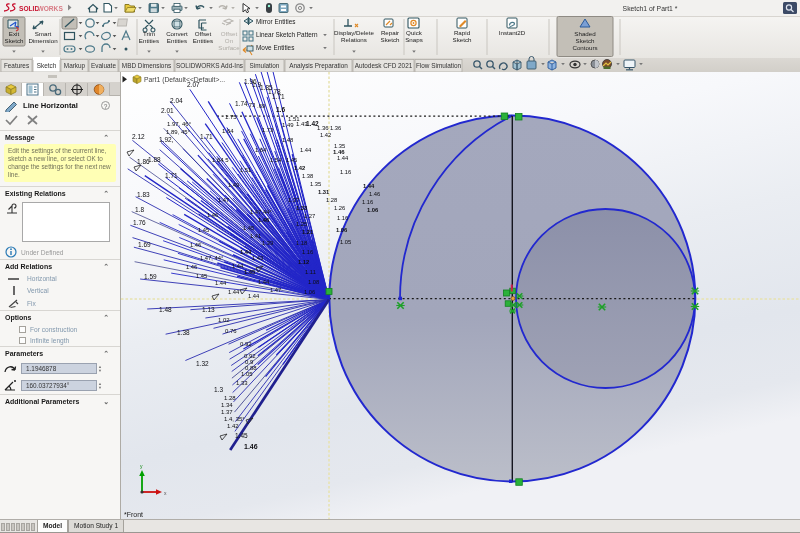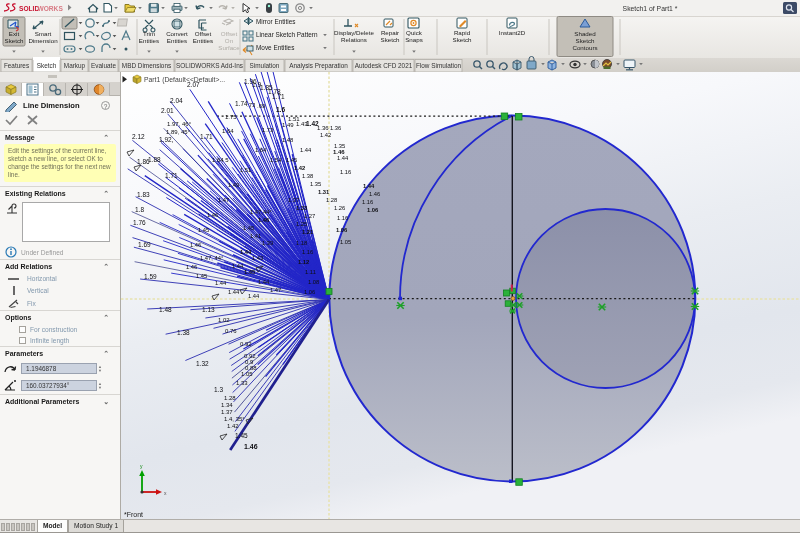--- a/index.html
+++ b/index.html
@@ -278,21 +278,21 @@
           <svg width="18" height="13">
             <circle cx="9" cy="6.5" r="4.8" fill="#e0862a" stroke="#8a4a10" stroke-width="0.8"></circle>
             <path d="M9 1.7 a4.8 4.8 0 0 1 0 9.6 z" fill="#f0b060"></path>
           </svg>
         </div>
  </div>
  <div id="phead">
   <svg width="16" height="14">
           <path d="M2 12 l8 -8 l2.5 2.5 l-8 8 l-3 0.5 z" fill="#7fa8c8" stroke="#39576b" stroke-width="0.9"></path>
         </svg>
-  <span class="pt">Line Dimension</span>
+  <span class="pt">Line Horizontal</span>
   <span class="help">?</span>
  </div>
  <div id="okrow">
   <svg width="15" height="12">
           <path d="M2 6 l4 4 l7 -8" stroke="#808080" stroke-width="1.7" fill="none"></path>
         </svg>
   <svg width="15" height="12" style="margin-left:4px">
           <path d="M3 2 l9 8 M12 2 l-9 8" stroke="#808080" stroke-width="1.7" fill="none"></path>
         </svg>
  </div>

